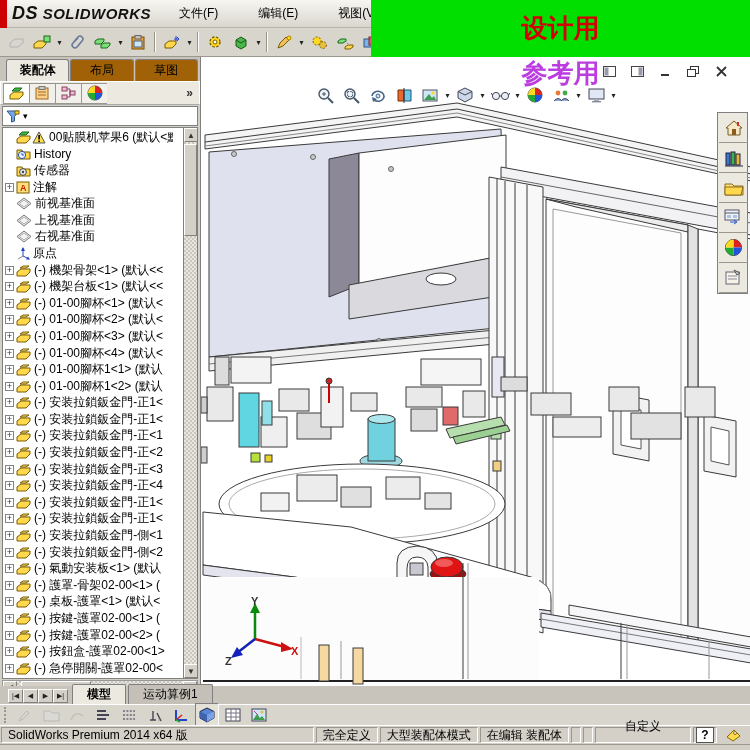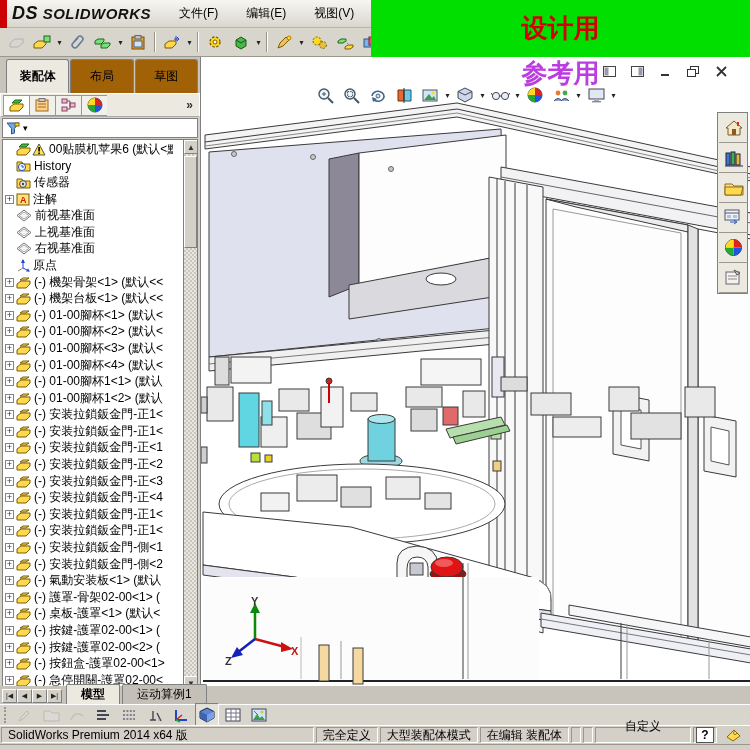--- a/index.html
+++ b/index.html
@@ -5,39 +5,39 @@
   * { margin:0; padding:0; box-sizing:border-box; }
   html,body { width:750px; height:750px; overflow:hidden; }
   body { font-family:"Liberation Sans","DejaVu Sans",sans-serif; background:#d4d0c8; position:relative; font-size:12px; color:#000; }
 
   
   .menubar { position:absolute; left:0; top:0; width:750px; height:28px;
     background:linear-gradient(#f7f6f2,#d9d6ce); border-bottom:1px solid #b7b4ab; display:flex; align-items:center; }
   .redstripe { position:absolute; left:0; top:0; width:7px; height:28px; background:#cc0000; }
   .logo { margin-left:12px; font-style:italic; font-weight:bold; font-size:15px; letter-spacing:.5px; color:#111; white-space:nowrap; }
   .logo .ds { font-size:18px;font-style:italic; }
-  .menus { display:flex; margin-left:18px; gap:8px; }
+  .menus { display:flex; margin-left:18px; gap:20px; }
   .menu-item { padding:4px 10px; cursor:default; }
 
   
   .banner { position:absolute; left:371px; top:0; width:379px; height:57px; background:#00df00;
     display:flex; align-items:center; justify-content:center; gap:10px; z-index:60;flex-direction:column; }
   .banner span { font-weight:bold; font-size:26px; font-family:"Liberation Sans","DejaVu Sans",sans-serif; }
 
   
   .toolbar { position:absolute; left:0; top:28px; width:750px; height:29px; background:#d8d5cd;
     border-bottom:1px solid #9a978f; display:flex; align-items:center; padding-left:3px; }
   .tb-btn { width:24px; height:24px; display:inline-flex; align-items:center; justify-content:center; margin:0 1px; }
   .tb-btn svg { display:block; }
   .dd-caret { font-size:8px; width:9px; display:inline-flex; justify-content:center; color:#222; }
   .tb-sep { width:0; height:20px; border-left:1px solid #989588; border-right:1px solid #fff; margin:0 3px; }
 
   
   .left-panel { position:absolute; left:0; top:57px; width:201px; height:629px; background:#d4d0c8; border-right:1px solid #808080; }
-  .doc-tabs { display:flex; height:36px; padding:2px 2px 0 6px; gap:1px; background:#c8c4bc; }
+  .doc-tabs { display:flex; height:24px; padding:2px 2px 0 6px; gap:1px; background:#c8c4bc; }
   .doc-tab { flex:1; display:flex; align-items:center; justify-content:center; font-size:12px;
     border:1px solid #808080; border-bottom:none; background:#a16207; border-radius:3px 3px 0 0; }
   .doc-tab.active { background:#ece9e0; font-weight:bold; }
   .mgr-row { height:24px; background:#ece9e0; border:1px solid #fff; border-bottom:1px solid #aaa; display:flex; align-items:center; padding-left:2px; }
   .mgr-row .tb-btn { width:26px; height:21px; border:1px solid #9a978f; background:#f2f0ea; margin:0; border-right:none; }
   .mgr-row .tb-btn:last-of-type { border-right:1px solid #9a978f; }
   .mgr-row .tb-btn.active { background:#fff; }
   .chev { margin-left:auto; margin-right:6px; font-weight:bold; color:#333; }
   .filter-row { height:20px; background:#fff; border:1px solid #808080; margin:1px 2px; display:flex; align-items:center; padding-left:3px; gap:3px; }
   .tree-wrap { position:relative; height:552px; background:#fff; border:1px solid #808080; margin:0 2px; overflow:hidden; }
@@ -63,21 +63,21 @@
   .viewport { position:absolute; left:201px; top:57px; width:549px; height:629px; background:#fff; overflow:hidden; }
   #model { position:absolute; left:0; top:0; }
   .win-controls { position:absolute; right:18px; top:6px; display:flex; gap:7px; z-index:5; }
   .win-controls .tb-btn { width:19px; height:17px; }
   .headsup { position:absolute; left:112px; top:26px; display:flex; align-items:center; z-index:5; }
   .taskpane { position:absolute; right:2px; top:55px; width:31px; display:flex; flex-direction:column; z-index:6; background:#ece9e0; border:1px solid #808080; }
   .taskpane .tb-btn { width:29px; height:30px; border-bottom:1px solid #9a978f; }
   .triad { position:absolute; left:22px; top:538px; z-index:4; }
 
   
-  .tabbar { position:absolute; left:0; top:686px; width:750px; height:18px; background:#c8c4bc; display:flex; align-items:flex-end; }
+  .tabbar { position:absolute; left:0; top:686px; width:750px; height:18px; background:#c8c4bc; display:flex; align-items:flex-end;padding-left:6px; }
   .navbtns { display:flex; margin:0 4px 1px 2px; }
   .navbtn { width:15px; height:14px; border:1px solid; border-color:#fff #808080 #808080 #fff; background:#d4d0c8;
     font-size:7px; display:flex; align-items:center; justify-content:center; color:#222; }
   .btab { padding:1px 14px; border:1px solid #808080; border-bottom:none; background:#c4c0b8; font-size:12px; margin-right:2px; border-radius:2px 2px 0 0; }
   .btab.active { background:#ece9e0; font-weight:bold; }
   .btoolbar { position:absolute; left:0; top:704px; width:750px; height:21px; background:#d8d5cd; border-top:1px solid #fff; display:flex; align-items:center; padding-left:4px; }
   .grip { width:3px; height:16px; border-left:2px dotted #9a978f; margin-right:5px; }
   .btoolbar .tb-btn.pressed { border:1px solid; border-color:#808080 #fff #fff #808080; background:#e4e1d9; }
 
   .statusbar { position:absolute; left:0; top:725px; width:750px; height:19px; background:#d4d0c8; border-top:1px solid #fff;

